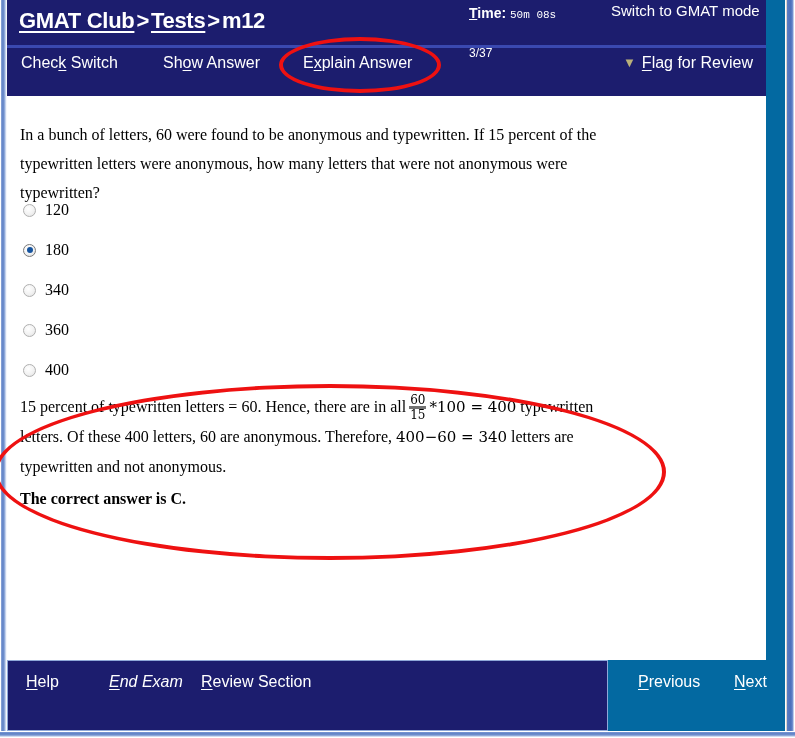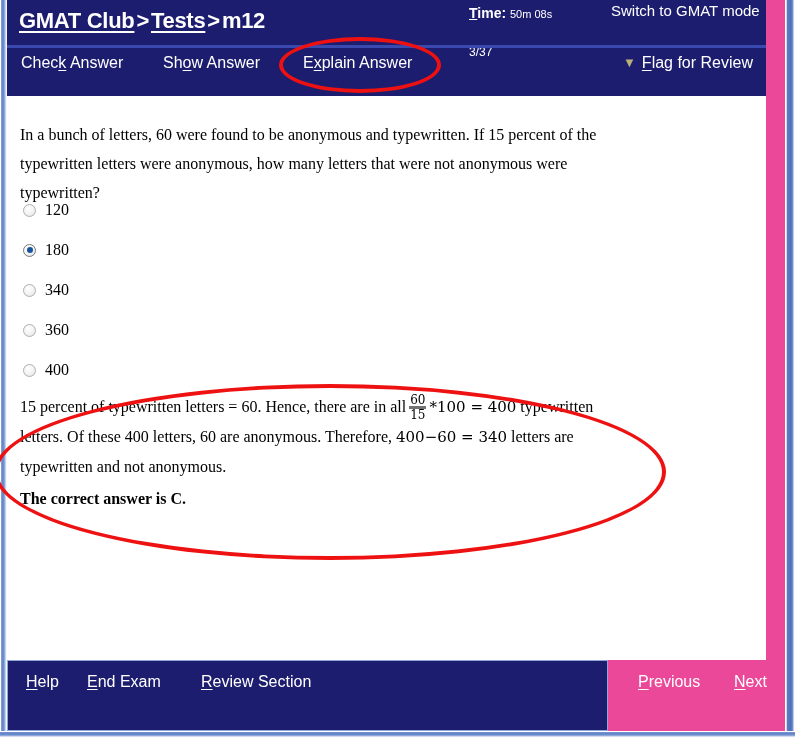--- a/index.html
+++ b/index.html
@@ -13,21 +13,21 @@
     font-family: "Liberation Sans", sans-serif;
     overflow: hidden;
   }
 
   
   #app-frame {
     position: absolute;
     left: 0; top: 0;
     width: 795px;
     height: 738px;
-    background: #ec4899;
+    background: #0369a1;
     box-sizing: border-box;
   }
   .frame-edge-left {
     position: absolute;
     left: 0; top: 0;
     width: 7px; height: 738px;
     background: linear-gradient(to right, #ffffff 0px, #ffffff 1px, #8fa8d8 1px, #5b7ec4 3px, #9fb6e0 5px, #e8eefa 6px, #ffffff 7px);
   }
   .frame-edge-right {
     position: absolute;
@@ -79,21 +79,21 @@
     left: 462px; top: 4px;
     font-size: 14px;
     line-height: 18px;
     white-space: nowrap;
   }
   .timer-label {
     font-weight: bold;
   }
   .timer-label .accel { text-decoration: underline; }
   .timer-value {
-    font-family: Liberation Sans, sans-serif;
+    font-family: Liberation Mono, monospace;
     font-size: 11px;
     letter-spacing: 0px;
   }
   .timer-progress {
     display: block;
     font-size: 12px;
     margin-top: 20px;
   }
   .switch-mode {
     position: absolute;
@@ -232,21 +232,21 @@
     color: #ffffff;
   }
   .foot-link {
     position: absolute;
     top: 12px;
     font-size: 16px;
     white-space: nowrap;
   }
   .foot-link .accel { text-decoration: underline; text-underline-offset: 2px; }
   #foot-help    { left: 18px; }
-  #foot-end     { left: 79px; }
+  #foot-end     { left: 101px; font-style: italic; }
   #foot-review  { left: 193px; }
   #foot-prev    { left: 630px; }
   #foot-next    { left: 726px; }
 
   
   #annotations {
     position: absolute;
     left: 0; top: 0;
     width: 795px; height: 738px;
     pointer-events: none;
@@ -287,21 +287,21 @@
         <span class="timer-progress">3/37</span>
       </div>
 
       <div class="switch-mode">Switch to GMAT mode</div>
     </div>
 
     <div class="header-divider"></div>
 
     <div class="header-row-tools">
 
-      <div class="tool-link" id="tool-check"><span>Chec</span><span class="accel">k</span><span> Answer</span></div>
+      <div class="tool-link" id="tool-check"><span>Chec</span><span class="accel">k</span><span> Switch</span></div>
 
       <div class="tool-link" id="tool-show"><span>Sh</span><span class="accel">o</span><span>w Answer</span></div>
 
       <div class="tool-link" id="tool-explain"><span>E</span><span class="accel">x</span><span>plain Answer</span></div>
 
       <div class="tool-link" id="tool-flag"><span class="flag-icon">▼</span><span class="accel">F</span><span>lag for Review</span></div>
     </div>
   </div>
 
   <div id="content">

